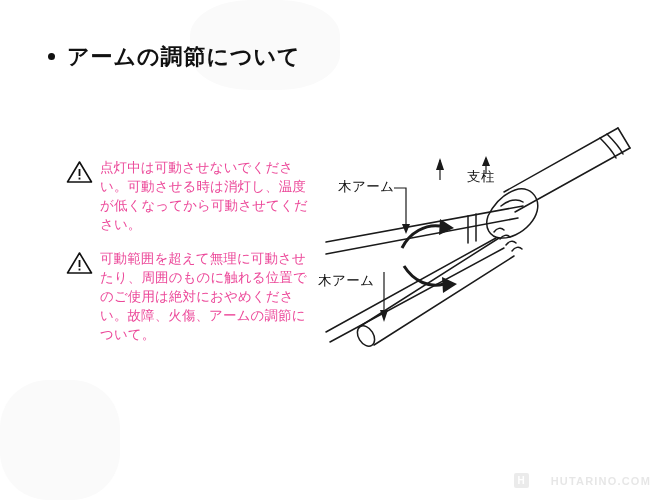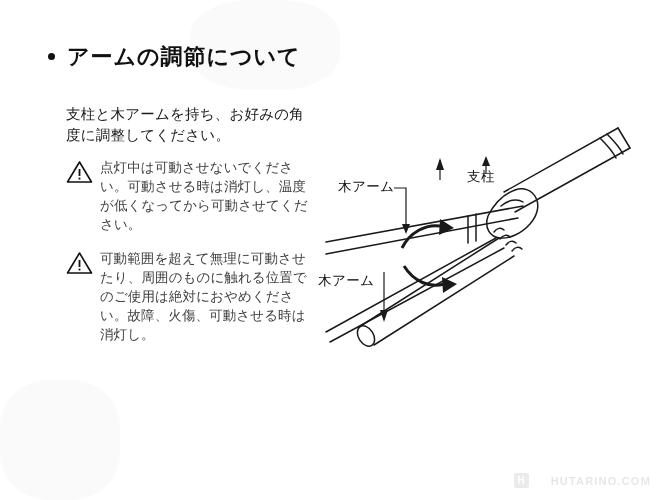--- a/index.html
+++ b/index.html
@@ -72,21 +72,21 @@
     width: 27px;
     height: 24px;
     position: relative;
     margin-right: 7px;
     margin-top: 2px;
   }
   .warn-icon svg { display: block; }
   .warn-text {
     font-size: 13.5px;
     line-height: 1.42;
-    color: #404040;
+    color: #ec4899;
     letter-spacing: 0.1px;
     width: 218px;
   }
   
   .illustration {
     position: absolute;
     left: 318px;
     top: 120px;
     width: 345px;
     height: 265px;
@@ -145,21 +145,20 @@
 <div class="page">
 
   <div class="bg-blob blob1"></div>
   <div class="bg-blob blob2"></div>
 
   <div class="heading">
     <span class="heading-bullet"></span>
     <span class="heading-text">アームの調節について</span>
   </div>
 
-  <div class="intro">支柱と木アームを持ち、お好みの角度に調整してください。</div>
 
   <div class="warnings">
 
     <div class="warn-row">
       <span class="warn-icon">
         <svg width="27" height="24" viewBox="0 0 27 24">
           <path d="M13.5 2 L25.5 22 L1.5 22 Z" fill="none" stroke="#111" stroke-width="1.6" stroke-linejoin="round"></path>
           <rect x="12.6" y="9" width="1.8" height="7" fill="#111"></rect>
           <rect x="12.6" y="17.6" width="1.8" height="1.9" fill="#111"></rect>
         </svg>
@@ -169,21 +168,21 @@
 
 
     <div class="warn-row">
       <span class="warn-icon">
         <svg width="27" height="24" viewBox="0 0 27 24">
           <path d="M13.5 2 L25.5 22 L1.5 22 Z" fill="none" stroke="#111" stroke-width="1.6" stroke-linejoin="round"></path>
           <rect x="12.6" y="9" width="1.8" height="7" fill="#111"></rect>
           <rect x="12.6" y="17.6" width="1.8" height="1.9" fill="#111"></rect>
         </svg>
       </span>
-      <span class="warn-text">可動範囲を超えて無理に可動させたり、周囲のものに触れる位置でのご使用は絶対におやめください。故障、火傷、可動させる時は消灯し。</span>
+      <span class="warn-text">可動範囲を超えて無理に可動させたり、周囲のものに触れる位置でのご使用は絶対におやめください。故障、火傷、アームの調節について。</span>
     </div>
 
   </div>
 
   <div class="illustration">
     <svg width="345" height="265" viewBox="0 0 345 265">
       <g fill="none" stroke="#1a1a1a" stroke-width="1.5" stroke-linecap="round" stroke-linejoin="round">
 
         <path d="M186 72 L300 8"></path>
         <path d="M197 92 L312 28"></path>

